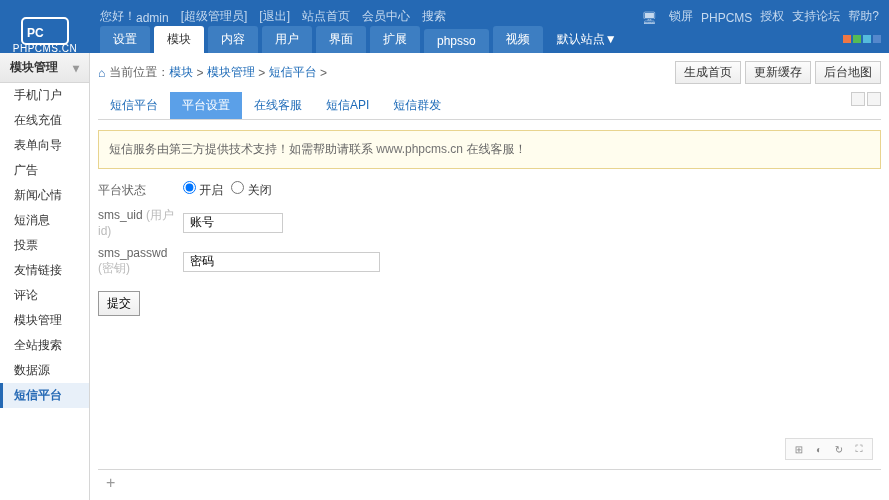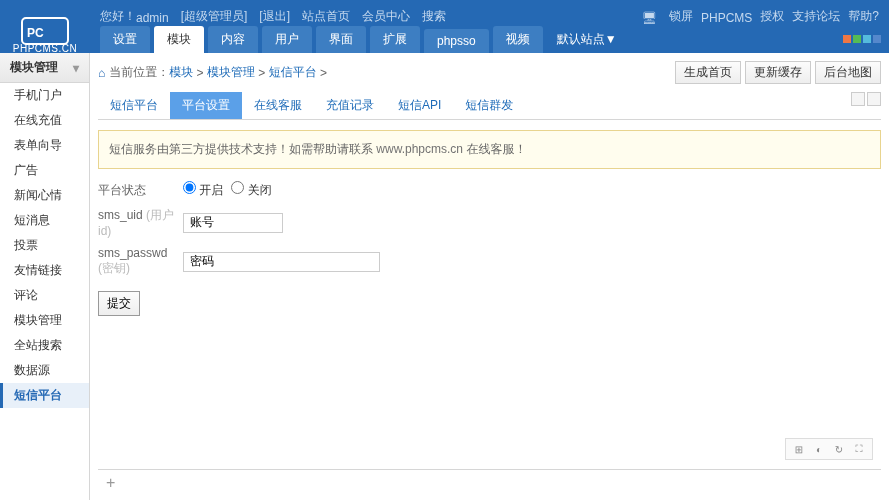--- a/index.html
+++ b/index.html
@@ -129,21 +129,20 @@
       <div class="breadcrumb-buttons">
         <button>生成首页</button>
         <button>更新缓存</button>
         <button>后台地图</button>
       </div>
     </div>
     <div class="sub-tabs">
       <div class="sub-tab">短信平台</div>
       <div class="sub-tab active">平台设置</div>
       <div class="sub-tab">在线客服</div>
-      <div class="sub-tab">充值记录</div>
       <div class="sub-tab">短信API</div>
       <div class="sub-tab">短信群发</div>
       <div class="view-toggle">
         <span></span>
         <span></span>
       </div>
     </div>
     <div class="notice-box">
       <span>短信服务由第三方提供技术支持！如需帮助请联系 </span><a>www.phpcms.cn</a><span> 在线客服！</span>
     </div>

